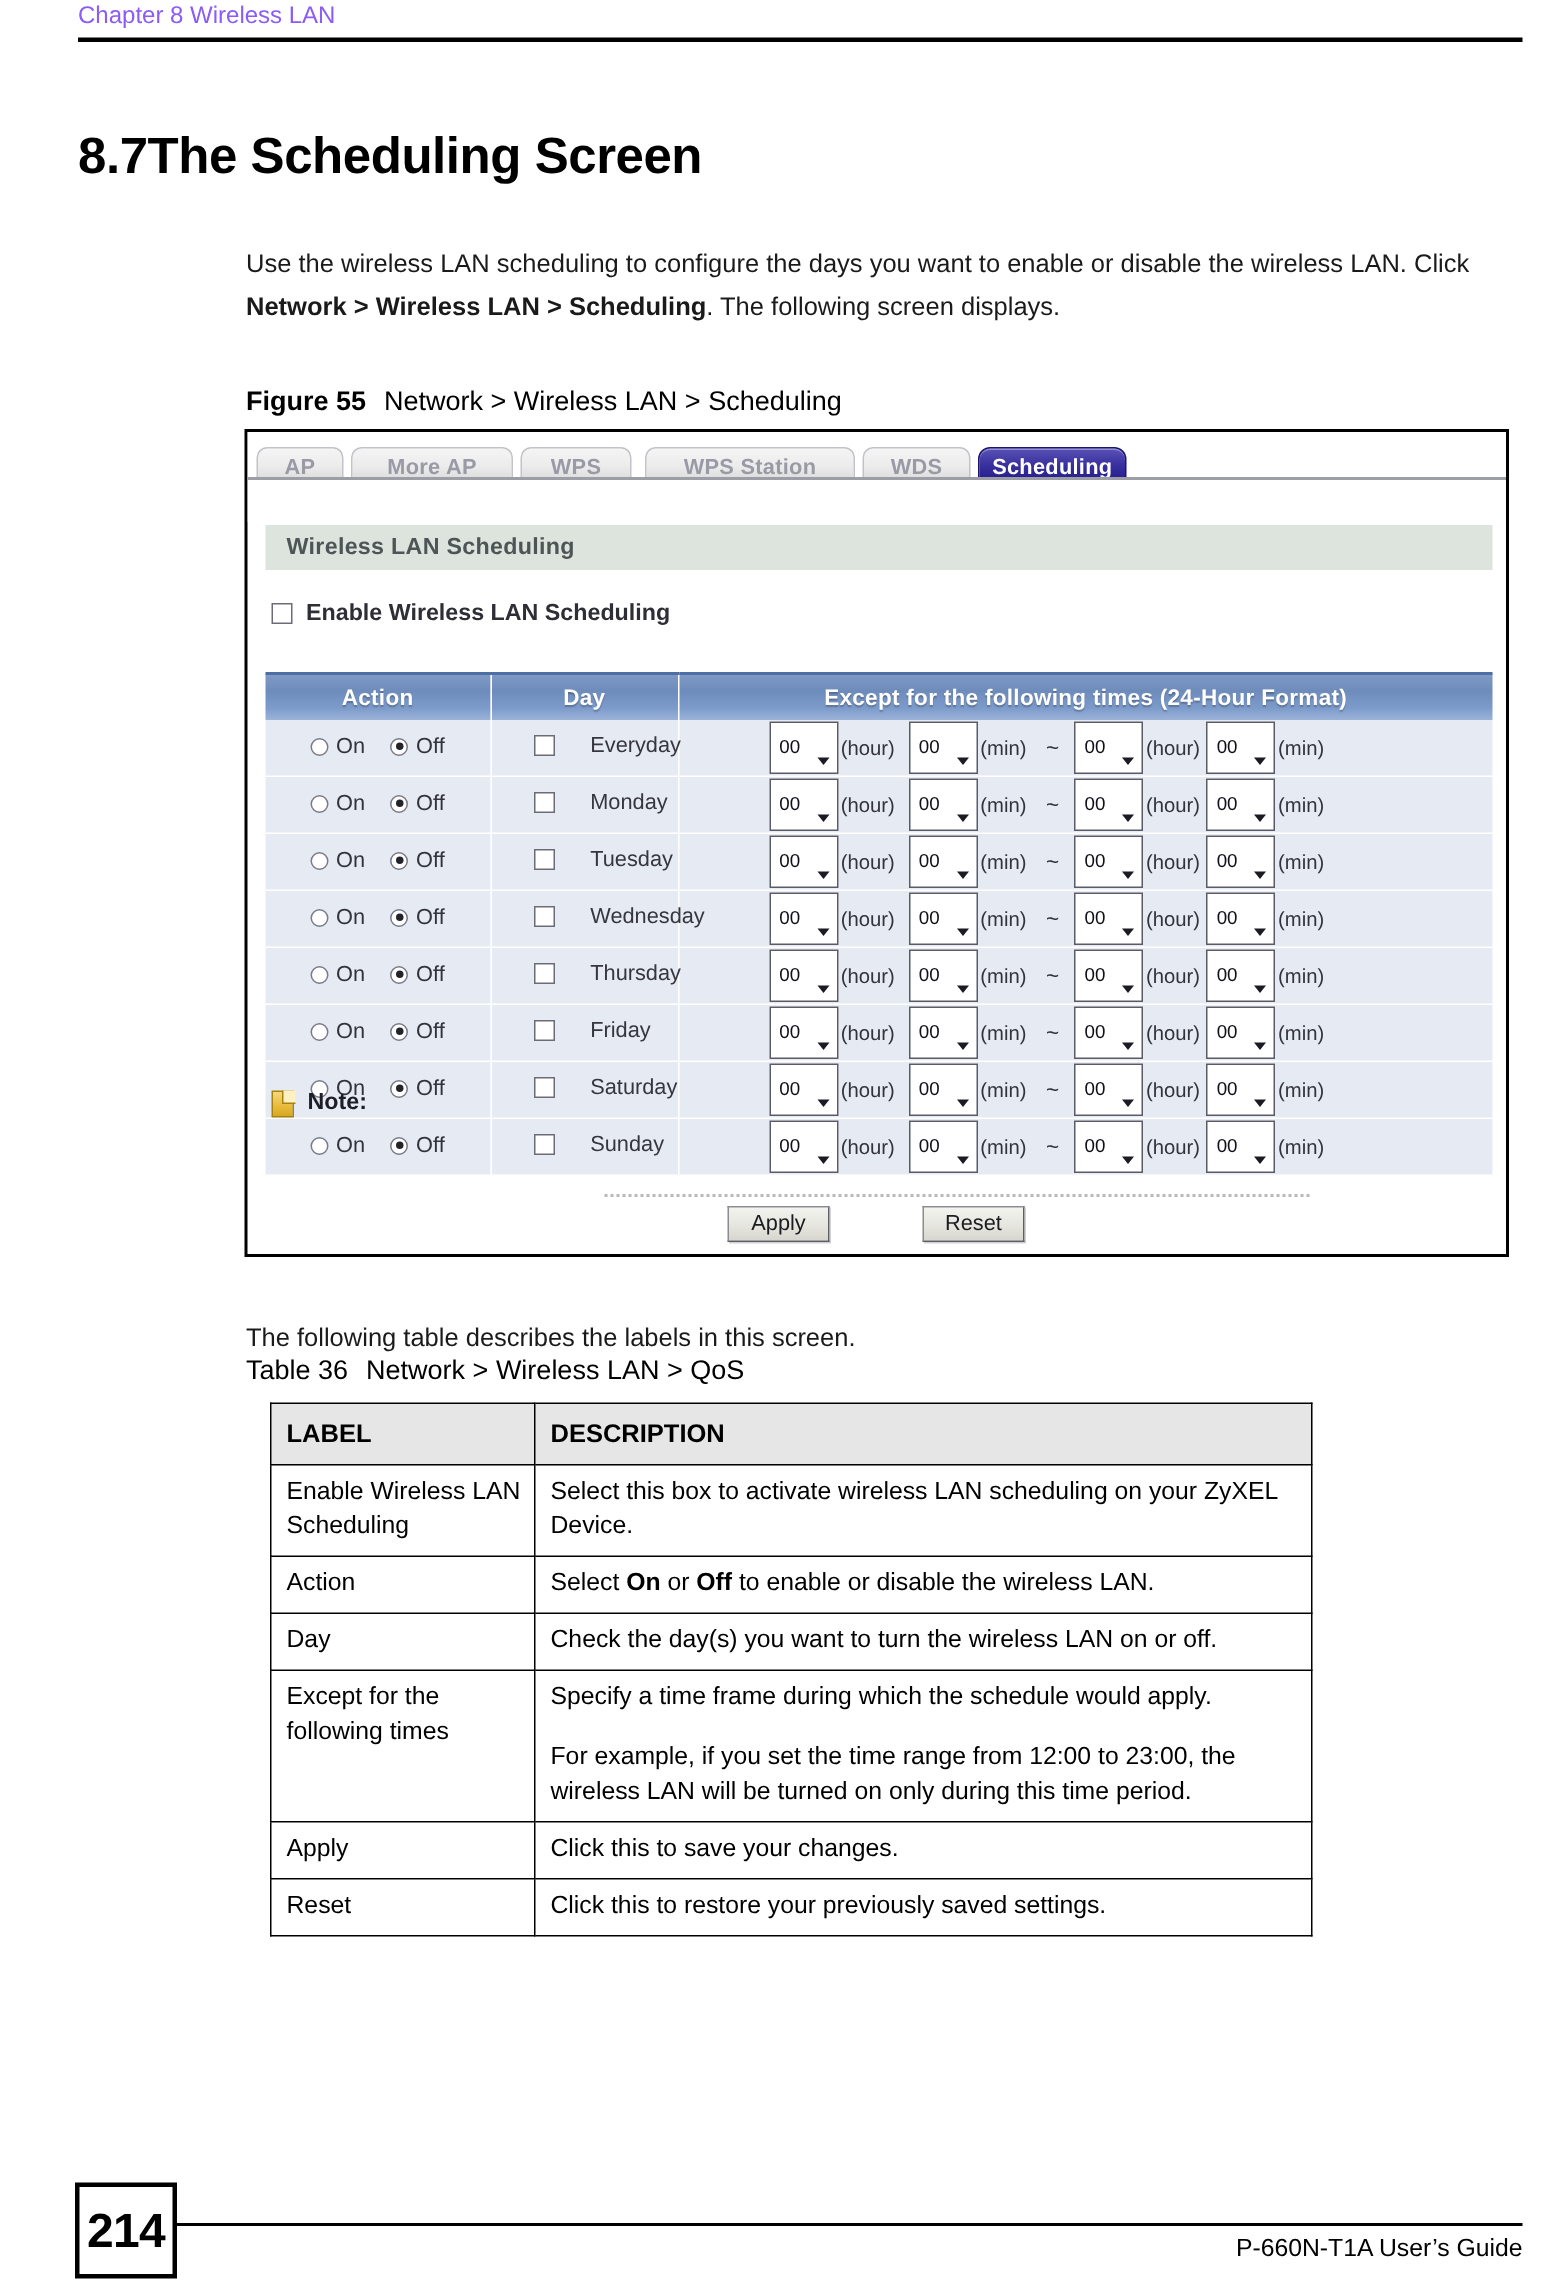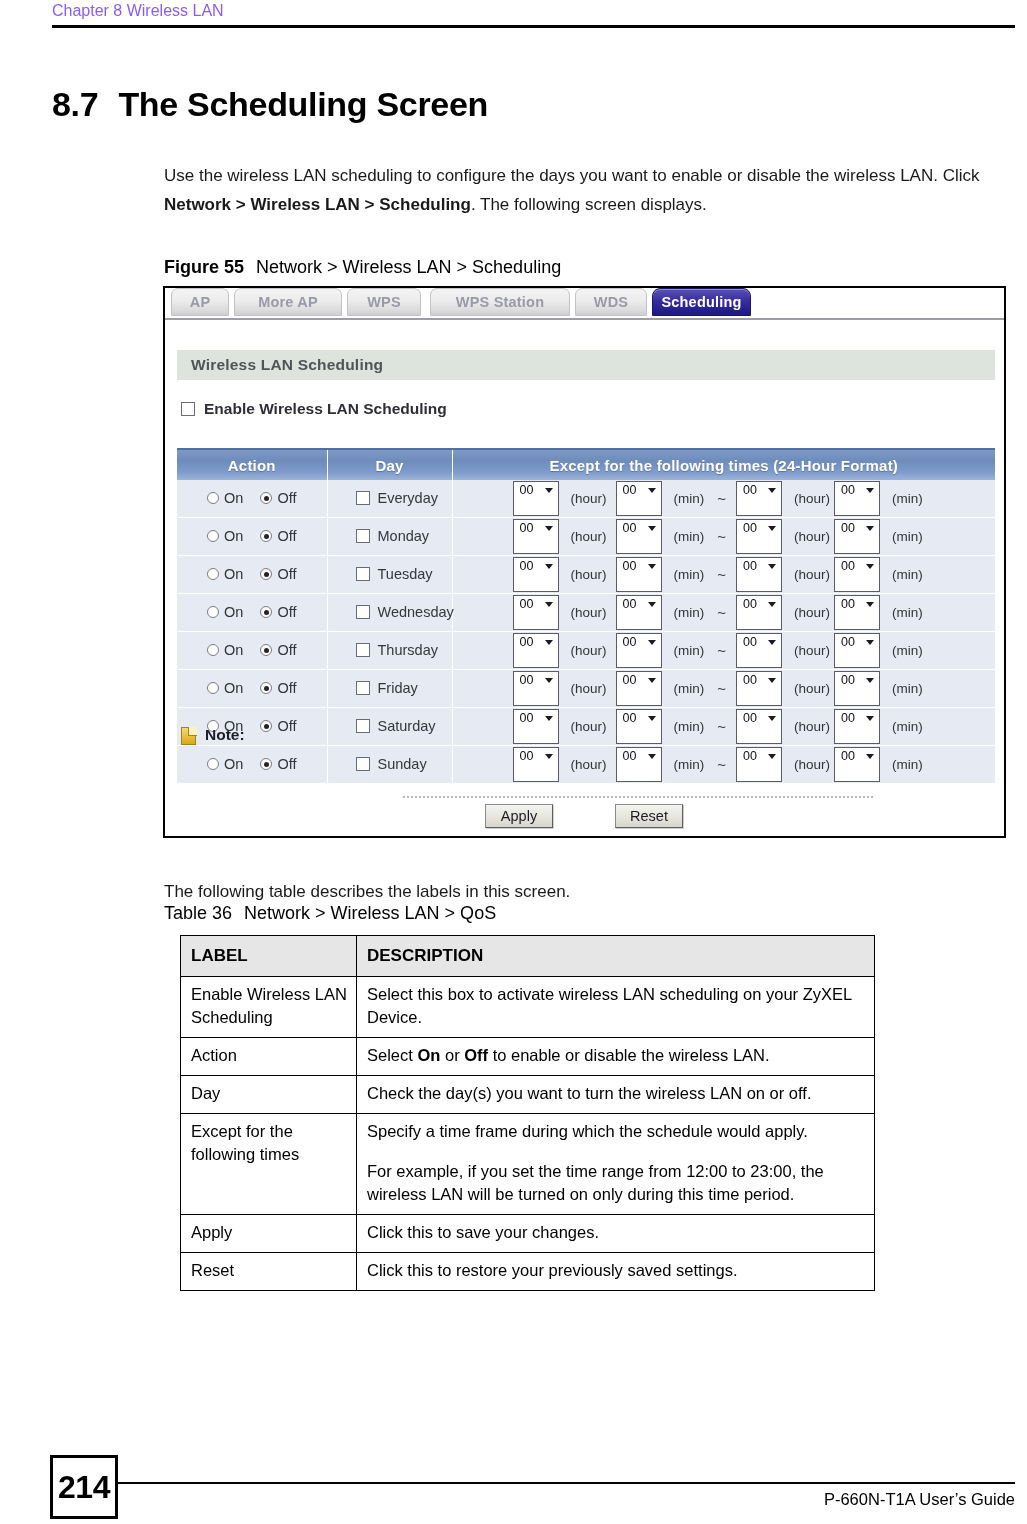--- a/index.html
+++ b/index.html
@@ -37,21 +37,21 @@
   
   .section-heading {
     position: absolute;
     left: 52px;
     top: 62px;
     font-size: 34px;
     font-weight: bold;
     letter-spacing: -0.3px;
     white-space: nowrap;
   }
-  .section-heading .num { margin-right: 20px; }
+  .section-heading .num { }
 
   
   .body-para {
     position: absolute;
     left: 164px;
     width: 830px;
     font-size: 17px;
     line-height: 29px;
     color: #1a1a1a;
   }
@@ -85,21 +85,21 @@
   
   .tabbar {
     position: absolute;
     left: 0; top: 0;
     width: 100%;
     height: 32px;
     background: #ffffff;
   }
   .tab {
     position: absolute;
-    top: 0;
+    top: 10px;
     height: 28px;
     line-height: 27px;
     text-align: center;
     font-size: 14.5px;
     font-weight: bold;
     color: #9a9aa6;
     background: linear-gradient(to bottom,#f4f4f4 0%,#ececed 45%,#dcdcdd 80%,#cfcfd2 100%);
     border: 1px solid #c2c2c8;
     border-radius: 7px 7px 0 0;
     box-sizing: border-box;
@@ -230,38 +230,38 @@
     border-radius: 50%;
     background: #23232b;
   }
   .radio-group .gap { width: 7px; display: inline-block; }
 
   .day-cell { padding-left: 28px; }
   .day-wrap {
     display: inline-flex;
     align-items: center;
   }
-  .day-wrap .lbl { margin-left: 8px; }
+  .day-wrap .lbl { margin-left: 24px; }
 
   .times-cell { padding-left: 60px; }
   .times-wrap {
     display: flex;
     align-items: center;
     font-size: 13.5px;
     color: #33333b;
     white-space: nowrap;
   }
   .ddl {
     display: inline-flex;
-    align-items: flex-start;
+    align-items: center;
     height: 35px;
     border: 1px solid #5b5b68;
     background: #ffffff;
     box-sizing: border-box;
-    margin-right: 12px;
+    margin-right: 2px;
   }
   .ddl .val {
     min-width: 20px;
     padding: 0 3px;
     font-size: 12.5px;
     line-height: 17px;
     color: #101018;
     text-align: center;
   }
   .ddl .arrow {

